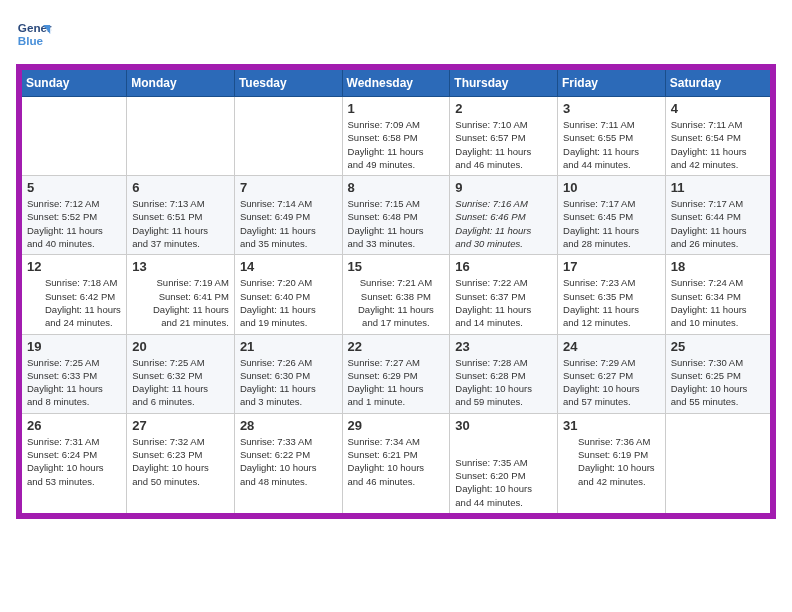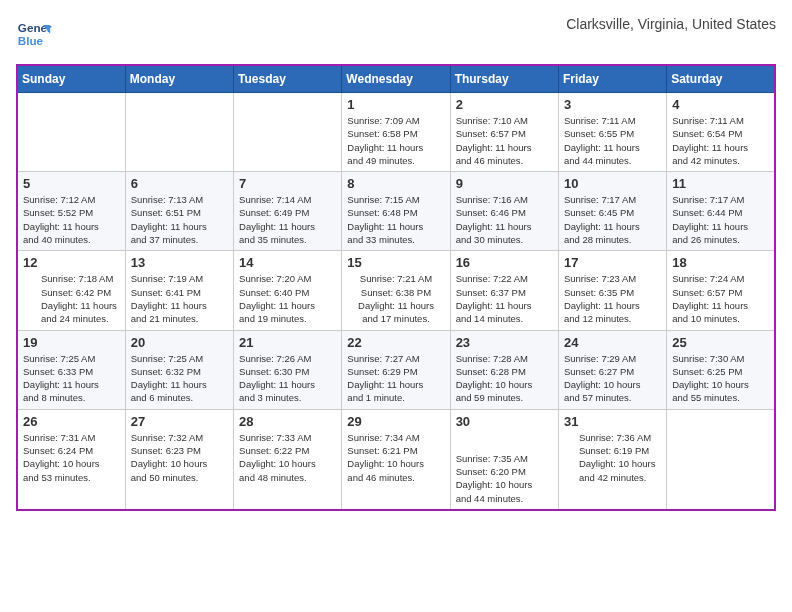--- a/index.html
+++ b/index.html
@@ -33,21 +33,21 @@
       color: #2c2c2c;
       font-weight: 300;
     }
     .subtitle {
       font-size: 14px;
       color: #444;
     }
     .calendar {
       width: 100%;
       border-collapse: collapse;
-      border: 2px solid #a21caf;
+      border: 6px solid #a21caf;
     }
     .calendar th {
       background-color: #2c6ab8;
       color: #fff;
       font-size: 12px;
       font-weight: bold;
       padding: 6px 4px;
       text-align: left;
       border: 1px solid #1a4e8c;
     }
@@ -84,21 +84,20 @@
 
 <div class="header">
   <div class="logo">
     <svg class="logo-icon" viewBox="0 0 40 40">
       <text x="2" y="18" font-size="13" font-weight="bold" fill="#2c4a7c">General</text>
       <text x="2" y="32" font-size="13" font-weight="bold" fill="#4a90d9">Blue</text>
       <polygon points="30,10 38,10 38,20" fill="#4a90d9"></polygon>
     </svg>
   </div>
   <div class="title-block">
-    <div class="subtitle">Clarksville, Virginia, United States</div>
   </div>
 </div>
 
 <table class="calendar">
   <thead>
     <tr>
     <th>Sunday</th>
         <th>Monday</th>
         <th>Tuesday</th>
         <th>Wednesday</th>
@@ -165,21 +164,21 @@
         </td>
         <td>
           <div class="day-number">8</div>
           <div class="day-info" style="white-space: pre-line;">Sunrise: 7:15 AM
 Sunset: 6:48 PM
 Daylight: 11 hours
 and 33 minutes.</div>
         </td>
         <td>
           <div class="day-number">9</div>
-          <div class="day-info" style="white-space: pre-line;">Sunrise: 7:16 AM
+          <div class="day-info" style="white-space: pre-line; font-style: italic;">Sunrise: 7:16 AM
 Sunset: 6:46 PM
 Daylight: 11 hours
 and 30 minutes.</div>
         </td>
         <td>
           <div class="day-number">10</div>
           <div class="day-info" style="white-space: pre-line;">Sunrise: 7:17 AM
 Sunset: 6:45 PM
 Daylight: 11 hours
 and 28 minutes.</div>
@@ -195,21 +194,21 @@
       <tr>
         <td>
           <div class="day-number">12</div>
           <div class="day-info" style="white-space: pre-line; margin-left: 18px;">Sunrise: 7:18 AM
 Sunset: 6:42 PM
 Daylight: 11 hours
 and 24 minutes.</div>
         </td>
         <td>
           <div class="day-number">13</div>
-          <div class="day-info" style="white-space: pre-line;">Sunrise: 7:19 AM
+          <div class="day-info" style="white-space: pre-line; text-align: right;">Sunrise: 7:19 AM
 Sunset: 6:41 PM
 Daylight: 11 hours
 and 21 minutes.</div>
         </td>
         <td>
           <div class="day-number">14</div>
           <div class="day-info" style="white-space: pre-line;">Sunrise: 7:20 AM
 Sunset: 6:40 PM
 Daylight: 11 hours
 and 19 minutes.</div>
@@ -231,21 +230,21 @@
         <td>
           <div class="day-number">17</div>
           <div class="day-info" style="white-space: pre-line;">Sunrise: 7:23 AM
 Sunset: 6:35 PM
 Daylight: 11 hours
 and 12 minutes.</div>
         </td>
         <td>
           <div class="day-number">18</div>
           <div class="day-info" style="white-space: pre-line;">Sunrise: 7:24 AM
-Sunset: 6:57 PM
+Sunset: 6:34 PM
 Daylight: 11 hours
 and 10 minutes.</div>
         </td>
       </tr>
       <tr>
         <td>
           <div class="day-number">19</div>
           <div class="day-info" style="white-space: pre-line;">Sunrise: 7:25 AM
 Sunset: 6:33 PM
 Daylight: 11 hours

